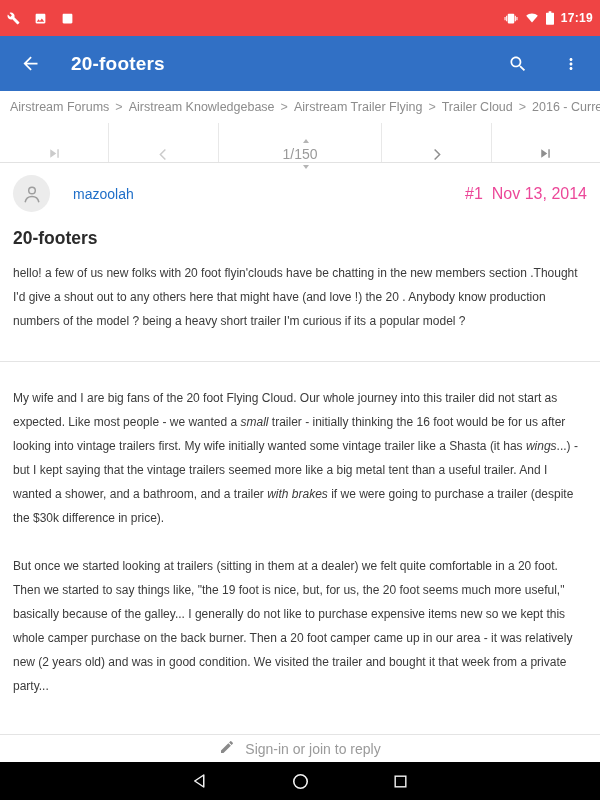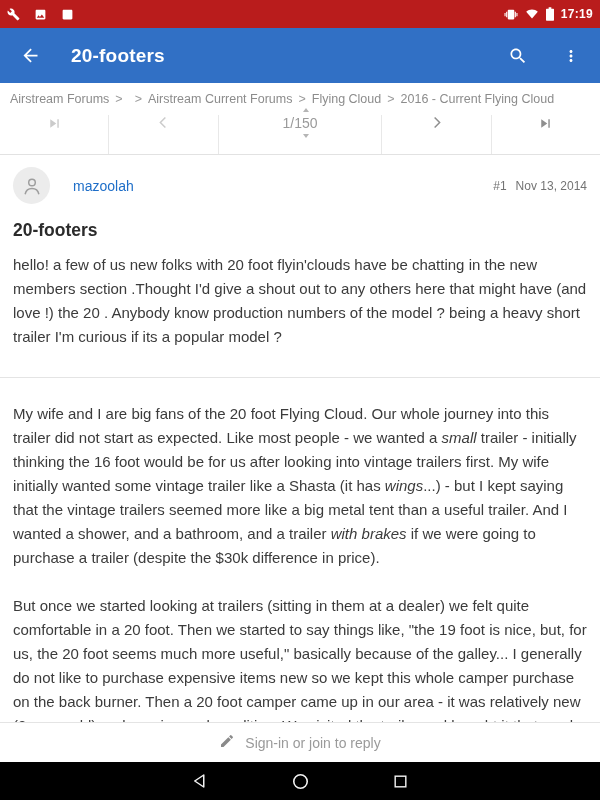--- a/index.html
+++ b/index.html
@@ -1,61 +1,61 @@
 <!DOCTYPE html>
 <html><head>
 <meta charset="utf-8">
 <style>
   * { margin:0; padding:0; box-sizing:border-box; }
   html,body { width:600px; height:800px; overflow:hidden; }
   body { font-family:"Liberation Sans","DejaVu Sans",sans-serif; background:#fff; display:flex; flex-direction:column; }
 
   
-  .status-bar { height:28px; background:#b91c1c; display:flex; align-items:center; padding:0 7px; flex:0 0 auto; }
+  .status-bar { height:36px; background:#ef4444; display:flex; align-items:center; padding:0 7px; flex:0 0 auto; }
   .sb-left { display:flex; align-items:center; gap:14px; }
   .sb-right { margin-left:auto; display:flex; align-items:center; gap:7px; }
   .sb-time { color:#fff; font-size:12px; font-weight:bold; letter-spacing:.3px; }
   .sb-ic { display:flex; align-items:center; }
 
   
   .app-bar { height:55px; background:#3170c5; display:flex; align-items:center; padding:0 16px; flex:0 0 auto; }
   .ab-title { color:#fff; font-size:19px; font-weight:bold; margin-left:26px; letter-spacing:.2px; }
   .ab-actions { margin-left:auto; display:flex; align-items:center; gap:26px; }
   .icon-btn { background:none; border:none; padding:4px; cursor:pointer; display:flex; align-items:center; }
 
   
   .breadcrumb-bar { height:28px; background:#fff; display:flex; align-items:center; padding:16px 10px; font-size:12.5px; color:#8c8c8c; white-space:nowrap; overflow:hidden; flex:0 0 auto; }
   .bc-item { color:#8c8c8c; cursor:pointer; }
   .bc-sep { margin:0 6px; color:#9a9a9a; }
 
   
   .pagination-bar { height:40px; background:#fff; border-bottom:1px solid #e2e2e2; display:flex; align-items:stretch; flex:0 0 auto; }
-  .pg-cell { flex:1.1; display:flex; align-items:flex-start; justify-content:center; border-right:1px solid #e8e8e8; cursor:pointer; background:none; border-top:none; border-left:none; border-bottom:none; }
+  .pg-cell { flex:1.1; display:flex; align-items:flex-end; justify-content:center; border-right:1px solid #e8e8e8; cursor:pointer; background:none; border-top:none; border-left:none; border-bottom:none; }
   .pg-cell:last-child { border-right:none; }
   .pg-center { flex:1.65; position:relative; cursor:pointer; }
   .pg-num { font-size:14px; color:#9a9a9a; position:relative; }
   .pg-num .tri-up, .pg-num .tri-dn { position:absolute; left:58%; width:0; height:0; border-left:3px solid transparent; border-right:3px solid transparent; }
   .pg-num .tri-up { top:-7px; border-bottom:4px solid #b5b5b5; }
   .pg-num .tri-dn { bottom:-7px; border-top:4px solid #b5b5b5; }
 
   
   .posts { flex:1 1 auto; overflow:hidden; background:#fff; }
   .post { background:#fff; padding:12px 13px 4px 13px; }
   .post + .post { border-top:1px solid #e4e4e4; }
   .post-head { display:flex; align-items:center; }
   .avatar { width:37px; height:37px; border-radius:50%; background:#ececec; display:flex; align-items:center; justify-content:center; flex:0 0 auto; }
   .author { color:#1e6ec8; font-size:14px; margin-left:23px; cursor:pointer; }
-  .post-meta { margin-left:auto; font-size:12px; color:#737373; }
+  .post-meta { margin-left:auto; font-size:16px; color:#ec4899; }
   .post-meta .num { margin-right:9px; }
   .post-title { font-size:17.5px; font-weight:bold; color:#2b2b2b; margin-top:16px; }
-  .post-body { margin-top:12px; font-size:15px; color:#3b3b3b; line-height:24px; }
+  .post-body { margin-top:12px; font-size:12px; color:#3b3b3b; line-height:24px; }
   .post-body p { margin-bottom:24px; }
 
   
-  .reply-bar { height:40px; background:#fff; border-top:1px solid #e4e4e4; display:flex; align-items:center; justify-content:center; gap:10px; flex:0 0 auto; cursor:pointer; }
+  .reply-bar { height:28px; background:#fff; border-top:1px solid #e4e4e4; display:flex; align-items:center; justify-content:center; gap:10px; flex:0 0 auto; cursor:pointer; }
   .reply-label { color:#9a9a9a; font-size:14px; }
 
   
   .nav-bar { height:38px; background:#000; display:flex; align-items:center; justify-content:center; flex:0 0 auto; }
   .nav-bar .nav-btn { background:none; border:none; width:100px; display:flex; align-items:center; justify-content:center; cursor:pointer; }
 </style>
 </head>
 <body>
 
 <div class="status-bar">
@@ -113,24 +113,25 @@
       <svg width="18" height="18" viewBox="0 0 24 24">
           <path fill="#fff" d="M12 8c1.1 0 2-.9 2-2s-.9-2-2-2-2 .9-2 2 .9 2 2 2zm0 2c-1.1 0-2 .9-2 2s.9 2 2 2 2-.9 2-2-.9-2-2-2zm0 6c-1.1 0-2 .9-2 2s.9 2 2 2 2-.9 2-2-.9-2-2-2z"></path>
         </svg>
     </button>
   </div>
 </div>
 
 <div class="breadcrumb-bar">
   <span class="bc-item">Airstream Forums</span>
   <span class="bc-sep">&gt;</span>
-  <span class="bc-sep">&gt;</span>
-  <span class="bc-item">Airstream Current Forums</span>
-  <span class="bc-sep">&gt;</span>
-  <span class="bc-item">Flying Cloud</span>
+  <span class="bc-item">Airstream Knowledgebase</span>
+  <span class="bc-sep">&gt;</span>
+  <span class="bc-item">Airstream Trailer Flying</span>
+  <span class="bc-sep">&gt;</span>
+  <span class="bc-item">Trailer Cloud</span>
   <span class="bc-sep">&gt;</span>
   <span class="bc-item">2016 - Current Flying Cloud</span>
 </div>
 
 <div class="pagination-bar">
   <button class="pg-cell">
     <svg width="17" height="17" viewBox="0 0 24 24">
         <path fill="#cbcbcb" d="M6 6h2v12H6V6zm12 0l-8.5 6L18 18V6z" transform="scale(-1,1) translate(-24,0)"></path>
       </svg>
   </button>

